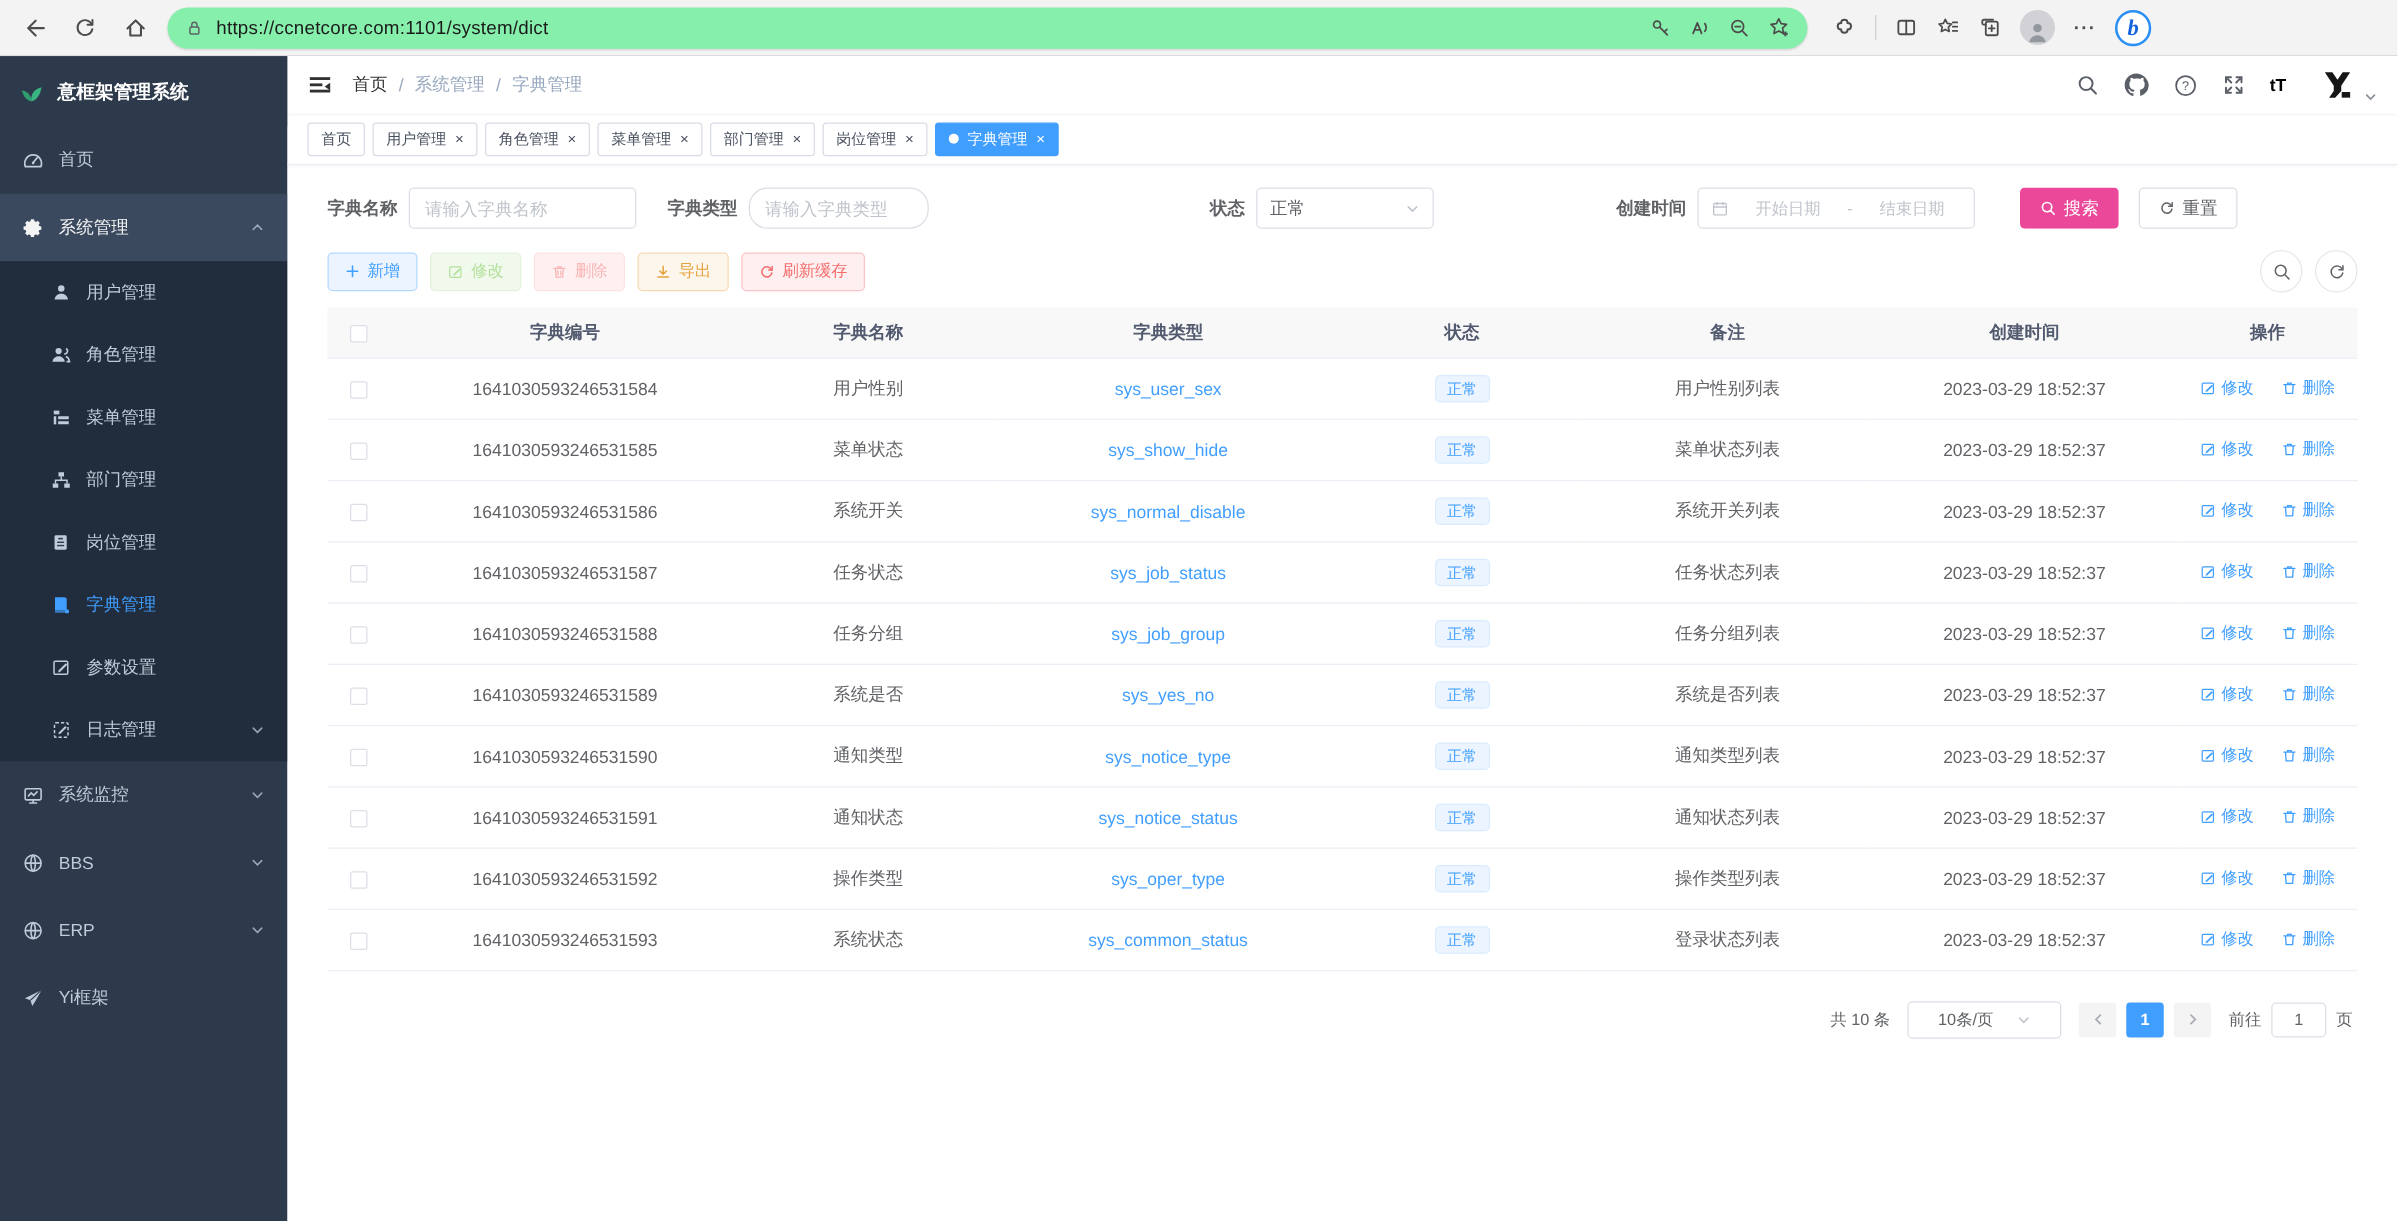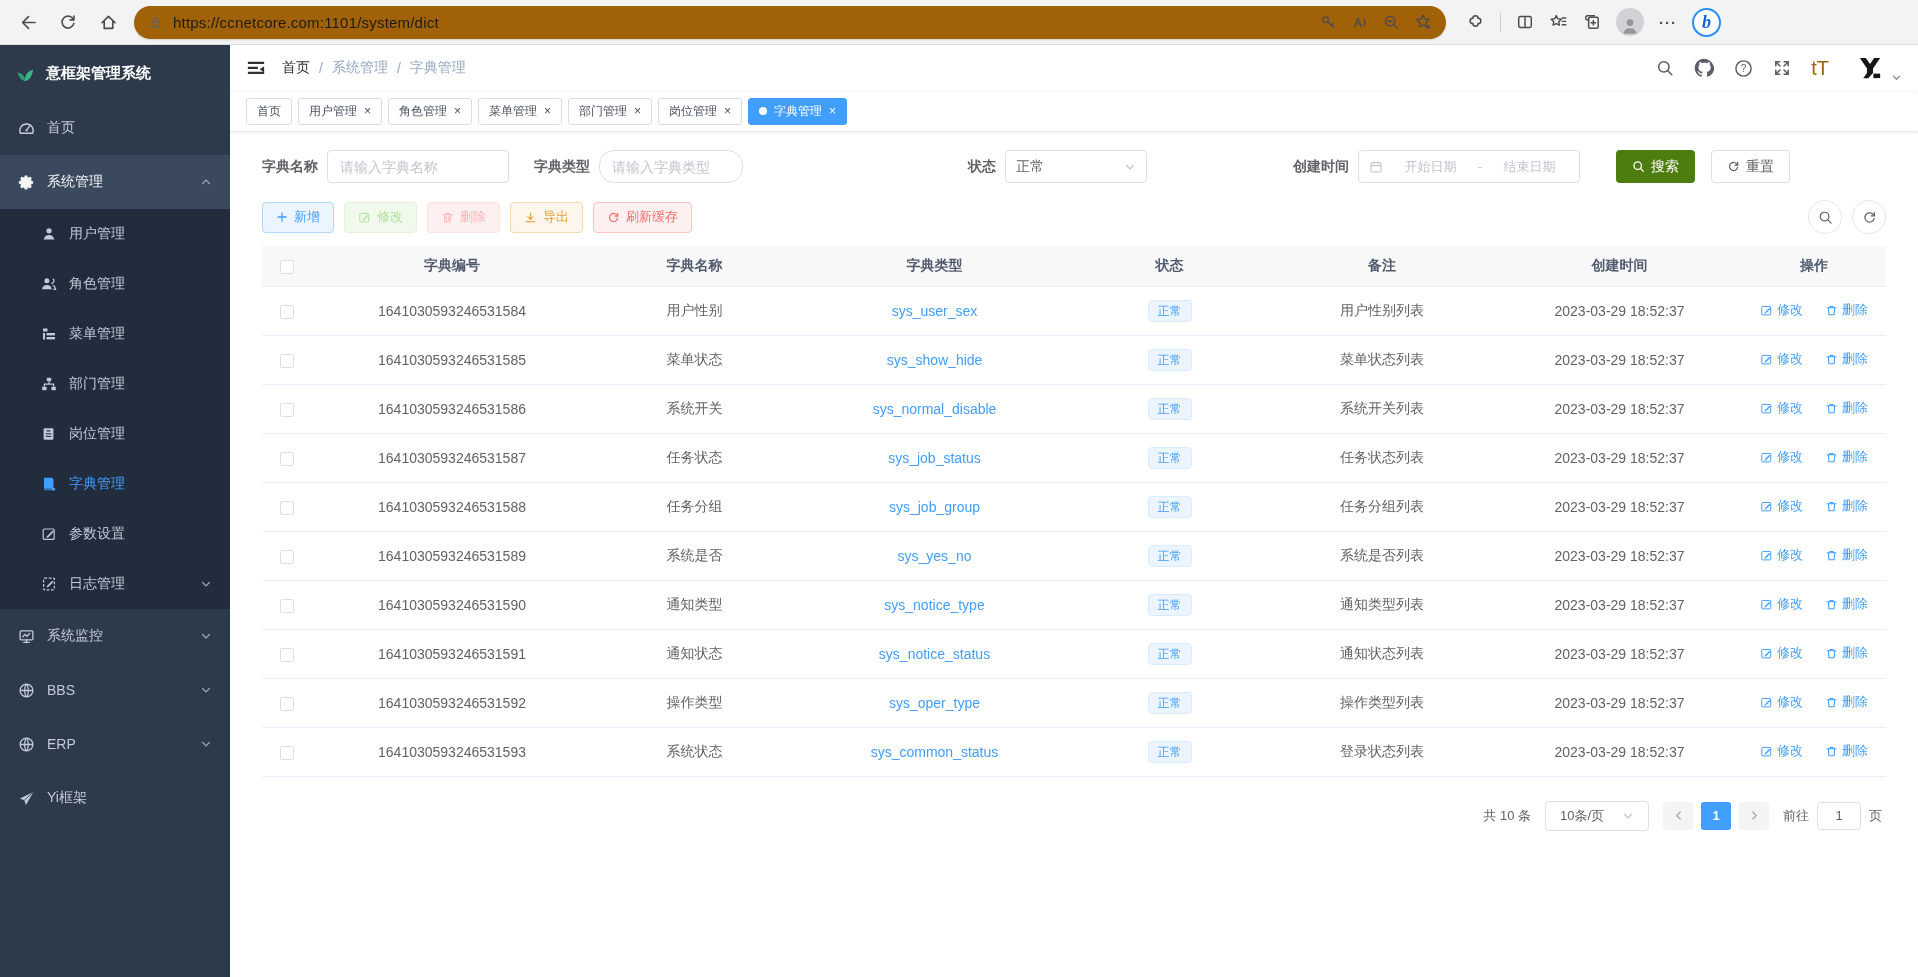--- a/index.html
+++ b/index.html
@@ -2,21 +2,21 @@
 <html><head>
 <meta charset="utf-8">
 <style>
 *{margin:0;padding:0;box-sizing:border-box}
 html,body{width:1918px;height:977px;overflow:hidden}
 body{font-family:"Liberation Sans","DejaVu Sans",sans-serif;font-size:14px;color:#606266;background:#fff}
 svg{display:block}
 
 .chrome{height:45px;background:#f3f3f3;border-bottom:1px solid #dcdcdc;display:flex;align-items:center;padding:0 10px;gap:4px}
 .chrome-btn{width:36px;height:34px;border-radius:6px;display:flex;align-items:center;justify-content:center;color:#4c4c4c;flex:0 0 auto}
-.url-pill{width:1312px;height:33px;background:#a16207;border-radius:17px;box-shadow:0 1px 2px rgba(0,0,0,.14);display:flex;align-items:center;padding:0 8px 0 14px;gap:10px;margin-left:4px;color:#5f6368}
+.url-pill{width:1312px;height:33px;background:#86efac;border-radius:17px;box-shadow:0 1px 2px rgba(0,0,0,.14);display:flex;align-items:center;padding:0 8px 0 14px;gap:10px;margin-left:4px;color:#5f6368}
 .url-text{flex:1;color:#1b1b1b;font-size:15px;letter-spacing:.2px}
 .pill-icons{display:flex;align-items:center;gap:14px;padding-right:6px;color:#4c4c4c}
 .chrome-right{display:flex;align-items:center;gap:15px;margin-left:16px;color:#4c4c4c}
 .vdiv{width:1px;height:20px;background:#cfcfcf}
 .avatar{width:28px;height:28px;border-radius:50%;background:#d2d2d6;display:flex;align-items:flex-end;justify-content:center;overflow:hidden}
 .more-dots{font-weight:bold;letter-spacing:1px;color:#4c4c4c;font-size:15px}
 .bing{width:29px;height:29px;border-radius:50%;background:#fff;border:2px solid #2a8ff5;color:#1363df;font-weight:bold;font-style:italic;font-size:18px;display:flex;align-items:center;justify-content:center;font-family:"Liberation Serif",serif}
 
 .app{display:flex;height:932px}
 .sidebar{width:230px;background:#2d3a4b;color:#bfcbd9;flex:0 0 auto;display:flex;flex-direction:column}
@@ -30,41 +30,41 @@
 .sicon{width:17px;height:17px;display:flex;align-items:center;justify-content:center}
 .chev{color:#9aa8b9}
 .chev.up{transform:rotate(180deg)}
 
 .main{flex:1;display:flex;flex-direction:column;background:#fff;min-width:0}
 .topbar{height:46px;display:flex;align-items:center;padding:0 16px;box-shadow:0 1px 2px rgba(0,0,0,.05)}
 .crumb{display:flex;align-items:center;gap:9px;margin-left:16px;font-size:14px}
 .crumb .c1{color:#303133}
 .crumb .sep,.crumb .c2{color:#97a8be}
 .topbar-right{margin-left:auto;display:flex;align-items:center;gap:20px;color:#5a5e66}
-.tt{font-size:20px;font-weight:normal;color:#a16207}
+.tt{font-size:14px;font-weight:bold;color:#000000}
 .logo-avatar{display:flex;align-items:flex-end;gap:6px;margin-left:6px}
 
 .tabbar{height:41px;display:flex;align-items:center;gap:6px;padding:0 16px;border-bottom:1px solid #ebeef5;box-shadow:0 1px 3px rgba(0,0,0,.06)}
 .tab{height:27px;display:flex;align-items:center;gap:7px;padding:0 10px;border:1px solid #d8dce5;border-radius:3px;background:#fff;color:#495060;font-size:12px;cursor:pointer}
 .tab .close{font-size:12px;line-height:1}
 .tab.active{background:#409eff;border-color:#409eff;color:#fff}
 .tab .dot{width:8px;height:8px;border-radius:50%;background:#fff}
 
 .content{flex:1;padding:18px 32px 0;display:flex;flex-direction:column}
 .filters{display:flex;align-items:center}
 .fgroup{display:flex;align-items:center;gap:9px}
 .flabel{font-weight:bold;color:#606266;white-space:nowrap}
 .inp{height:33px;border:1px solid #dcdfe6;border-radius:4px;padding:0 12px;font-size:14px;color:#606266;background:#fff}
 .inp::placeholder{color:#c0c4cc}
 .selectbox{width:142px;height:33px;border:1px solid #dcdfe6;border-radius:4px;display:flex;align-items:center;padding:0 10px;gap:8px;background:#fff}
 .selectbox .val{flex:1;color:#606266}
 .daterange{width:222px;height:33px;border:1px solid #dcdfe6;border-radius:4px;display:flex;align-items:center;padding:0 10px;gap:8px;background:#fff;color:#c0c4cc;font-size:13px}
 .daterange .ph{flex:1;text-align:center}
 .btn{height:33px;border-radius:4px;display:flex;align-items:center;gap:6px;padding:0 15px;font-size:14px;cursor:pointer;border:1px solid transparent;white-space:nowrap}
-.btn-primary{background:#4d7c0f;color:#fff}
+.btn-primary{background:#ec4899;color:#fff}
 .btn-plain{background:#fff;border-color:#dcdfe6;color:#606266}
 
 .toolbar{display:flex;align-items:center;gap:10px;margin:17px 0 12px}
 .tb{height:31px;padding:0 13px;border-radius:4px;font-size:13px;display:flex;align-items:center;gap:6px;border:1px solid;cursor:pointer;white-space:nowrap}
 .tb-add{color:#409eff;background:#ecf5ff;border-color:#b3d8ff}
 .tb-edit{color:#b3e19d;background:#f0f9eb;border-color:#e1f3d8}
 .tb-del{color:#fab6b6;background:#fef0f0;border-color:#fde2e2}
 .tb-exp{color:#e6a23c;background:#fdf6ec;border-color:#f5dab1}
 .tb-cache{color:#f56c6c;background:#fef0f0;border-color:#fbc4c4}
 .toolbar-right{margin-left:auto;display:flex;gap:10px}
@@ -72,21 +72,21 @@
 
 table{width:100%;border-collapse:collapse;font-size:14px;table-layout:fixed}
 thead th{background:#f8f8f9;color:#515a6e;font-weight:bold;height:40px;text-align:center;border-bottom:1px solid #ebeef5}
 tbody td{height:49px;text-align:center;border-bottom:1px solid #ebeef5;color:#606266;overflow:hidden;white-space:nowrap}
 .cb{display:inline-block;width:14px;height:14px;border:1px solid #dcdfe6;border-radius:2px;background:#fff;vertical-align:middle;cursor:pointer}
 .link{color:#409eff;cursor:pointer}
 .tag{display:inline-block;background:#ecf5ff;border:1px solid #d9ecff;color:#409eff;font-size:12px;line-height:20px;padding:0 9px;border-radius:4px}
 .op{color:#409eff;display:inline-flex;align-items:center;gap:4px;margin:0 9px;font-size:13px;cursor:pointer}
 
 .pagination{display:flex;align-items:center;justify-content:flex-end;gap:14px;margin:24px 4px 0;font-size:13px;color:#606266}
-.psize{width:104px;height:30px;border:1px solid #dcdfe6;border-radius:4px;display:flex;align-items:center;justify-content:center;gap:18px;background:#fff;cursor:pointer}
+.psize{width:123px;height:30px;border:1px solid #dcdfe6;border-radius:4px;display:flex;align-items:center;justify-content:center;gap:18px;background:#fff;cursor:pointer}
 .pager{display:flex;gap:8px;align-items:center}
 .pbtn{width:30px;height:28px;background:#f4f4f5;border-radius:3px;display:flex;align-items:center;justify-content:center;color:#a8abb2;cursor:pointer}
 .pbtn.cur{background:#409eff;color:#fff;font-weight:bold}
 .goto{display:flex;align-items:center;gap:8px}
 .goto input{width:44px;height:28px;border:1px solid #dcdfe6;border-radius:4px;text-align:center;color:#606266;font-size:13px}
 </style>
 </head>
 <body>
 
 <div class="chrome">

